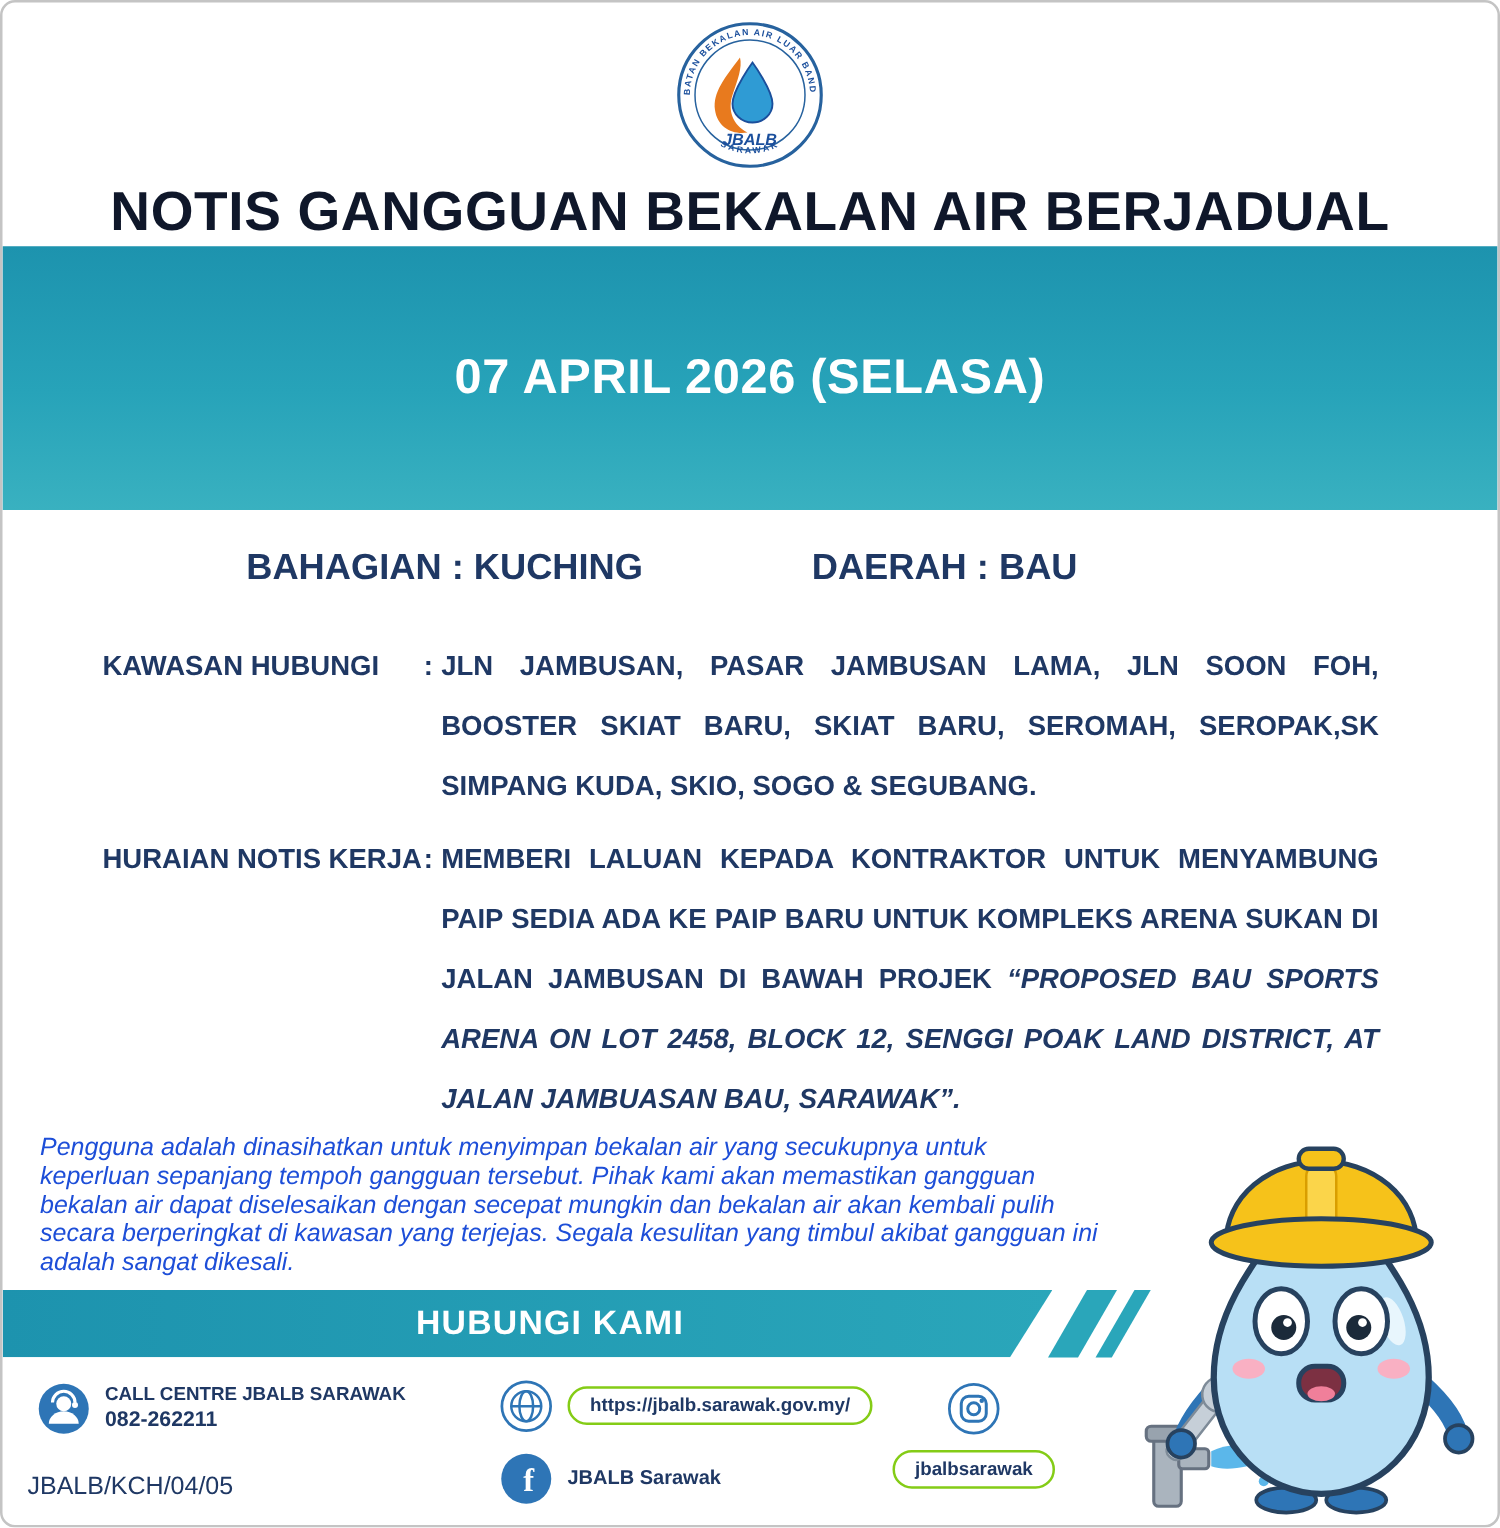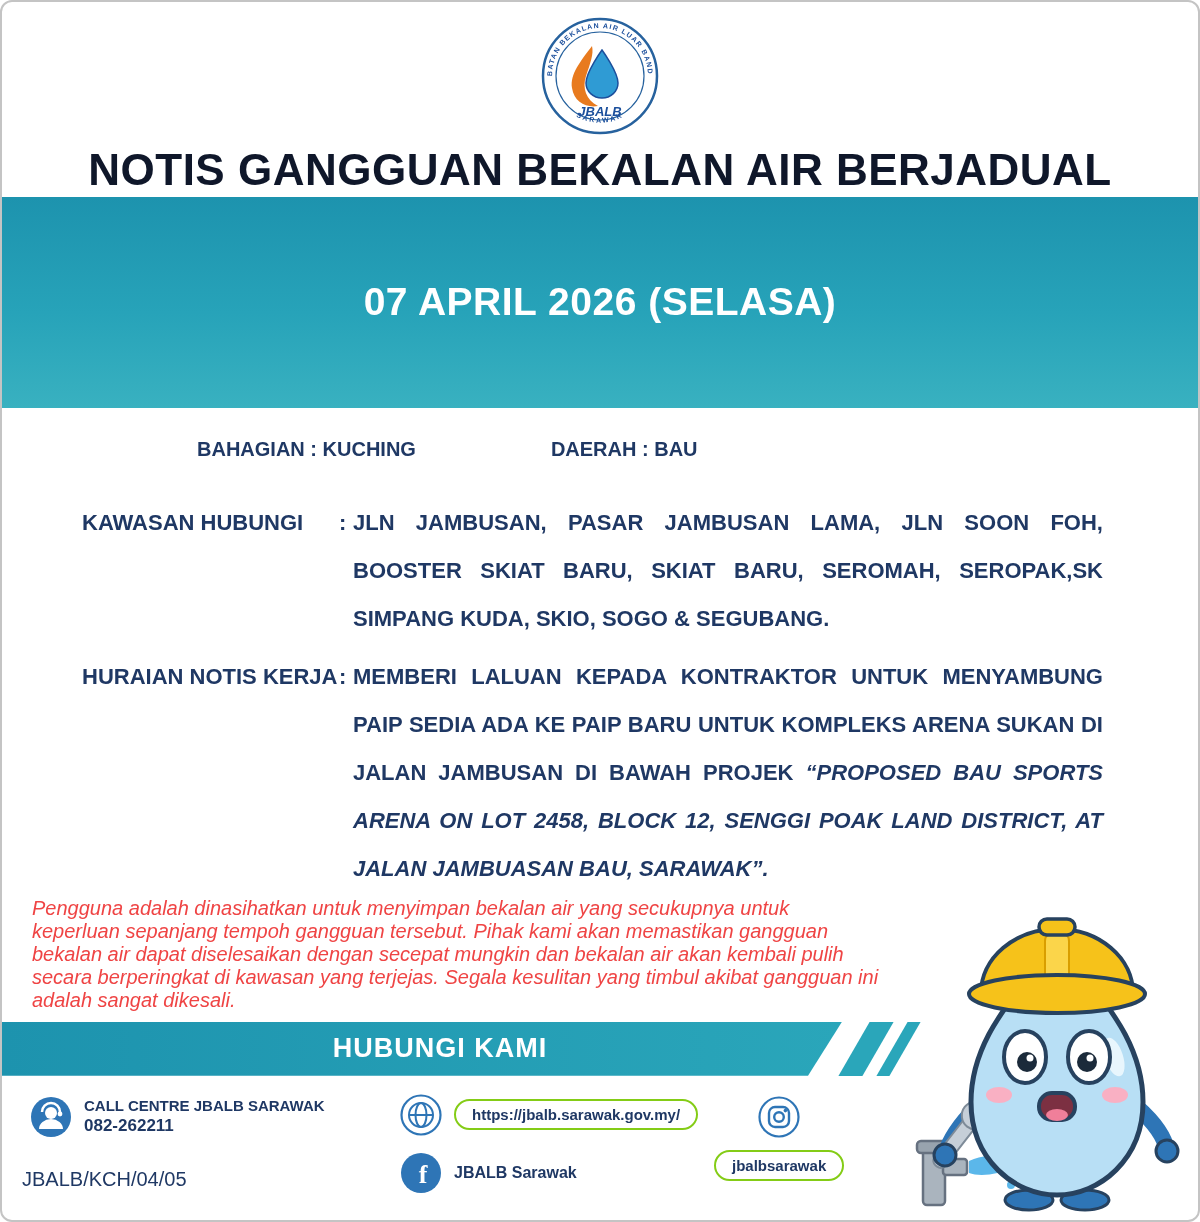--- a/index.html
+++ b/index.html
@@ -39,21 +39,21 @@
     font-size: 39px;
     letter-spacing: 0.5px;
   }
   
   .region-row {
     display: flex;
     padding-left: 195px;
     gap: 135px;
     margin-top: 30px;
     color: #1f3864;
-    font-size: 20px;
+    font-size: 29px;
     font-weight: 700;
   }
   
   .details { margin-top: 38px; }
   .detail-row {
     display: grid;
     grid-template-columns: 257px 14px 1fr;
     padding: 0 95px 0 80px;
     color: #1f3864;
     font-weight: 700;
@@ -61,21 +61,21 @@
     line-height: 48px;
   }
   .detail-row + .detail-row { margin-top: 10px; }
   .detail-text { text-align: justify; }
   .project-quote { font-style: italic; }
   
   .disclaimer {
     margin: 4px 0 0 30px;
     width: 850px;
     font-style: italic;
-    color: #ef4444;
+    color: #1d4ed8;
     font-size: 20px;
     line-height: 23px;
   }
   
   .contact-banner { position: relative; margin-top: 10px; height: 54px; width: 910px; }
   .banner-main {
     position: absolute;
     left: 0; top: 0; bottom: 0;
     width: 840px;
     background: linear-gradient(90deg, #1d93ae, #2aa6ba);

